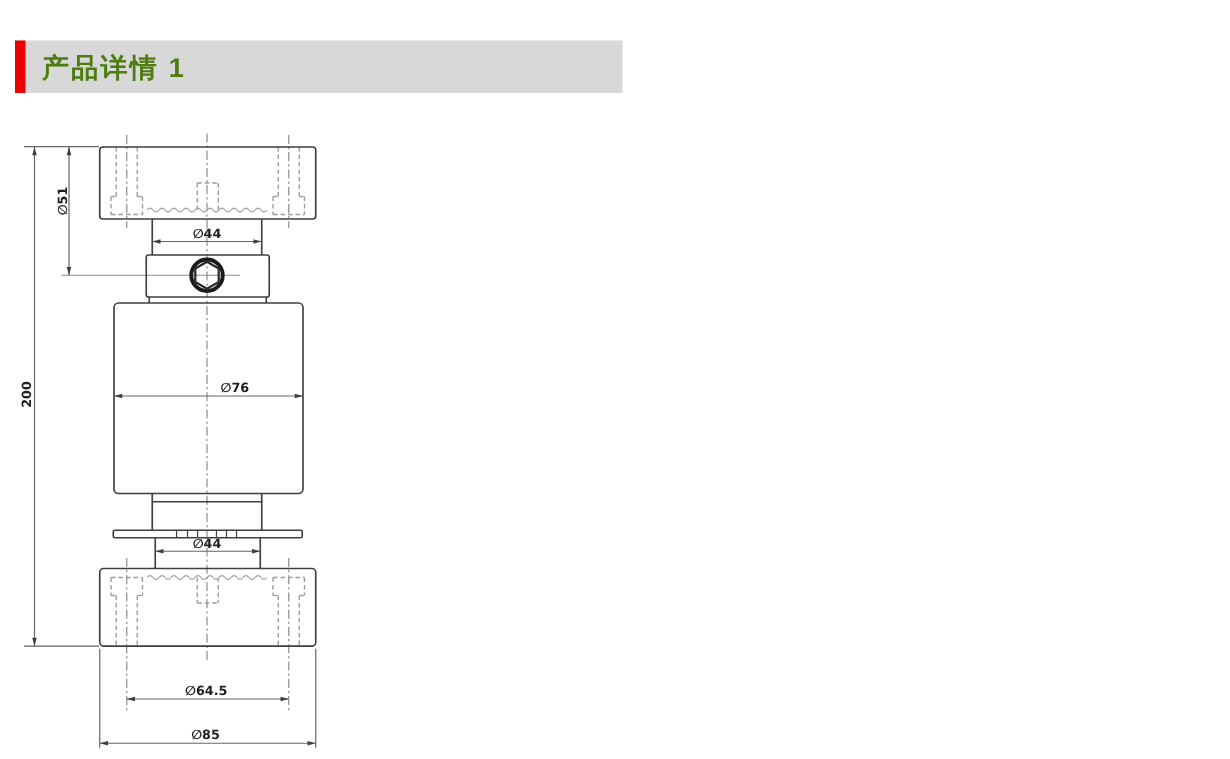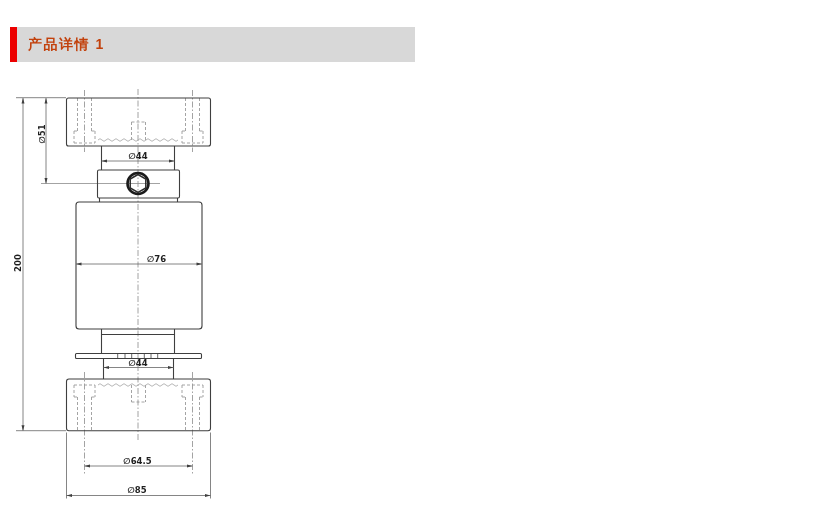--- a/index.html
+++ b/index.html
@@ -9,21 +9,21 @@
   }
   
   .header-band {
     position:absolute; left:10px; top:27px; width:405px; height:35px;
     background:#d8d8d8; display:flex; align-items:center;
   }
   .accent-bar {
     position:absolute; left:0; top:0; width:7px; height:35px; background:#ec0000;
   }
   .header-band h1 {
-    margin:0 0 0 18px; font-size:14px; font-weight:700; color:#c2410c;
+    margin:0 0 0 18px; font-size:18px; font-weight:700; color:#4d7c0f;
     letter-spacing:1.5px; font-family:"Liberation Sans", sans-serif;
   }
   
   .drawing-wrap { position:absolute; left:0; top:84px; width:260px; height:426px; }
   svg { display:block; }
   svg text {
     font-family:"DejaVu Sans", sans-serif; font-size:8.5px;
     font-weight:600; fill:#1f1f1f;
   }
   .edge  { stroke:#3f3f3f; stroke-width:1.1; fill:none; }

